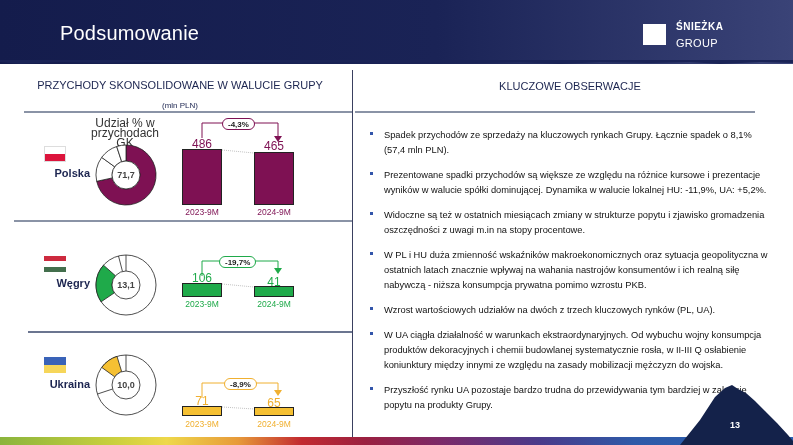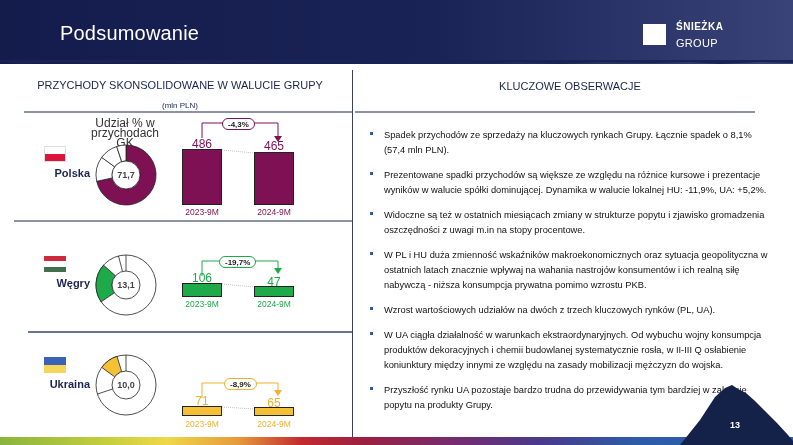--- a/index.html
+++ b/index.html
@@ -117,21 +117,21 @@
   <circle r="14" fill="#fff" stroke="#222" stroke-width="0.8"></circle>
 </svg>
 <div class="donut-label" style="left:111px;top:280px;">13,1</div>
 
 <svg class="bracket" style="left:190px;top:256px;" width="100" height="30">
   <path d="M12,20 L12,5 L88,5 L88,14" fill="none" stroke="#1faa4a" stroke-width="1"></path>
   <path d="M84,12 L92,12 L88,18 Z" fill="#1faa4a"></path>
 </svg>
 <div class="change-pill" style="left:219px;top:256px;border:1px solid #1faa4a;">-19,7%</div>
 <div class="bar-val" style="left:182px;top:271px;color:#1faa4a;">106</div>
-<div class="bar-val" style="left:254px;top:275px;color:#1faa4a;">47</div>
+<div class="bar-val" style="left:254px;top:275px;color:#1faa4a;">41</div>
 <svg style="position:absolute;left:222px;top:283px;" width="32" height="6">
     <line x1="0" y1="1" x2="32" y2="4" stroke="#999" stroke-width="0.6" stroke-dasharray="1,1"></line>
   </svg>
 <div class="bar" style="left:182px;top:283px;width:40px;height:14px;background:#1faa4a;"></div>
 <div class="bar" style="left:254px;top:286px;width:40px;height:11px;background:#1faa4a;"></div>
 <div class="bar-year" style="left:177px;top:299px;color:#1faa4a;">2023-9M</div>
 <div class="bar-year" style="left:249px;top:299px;color:#1faa4a;">2024-9M</div>
 
 <div class="country" style="top:357px;">
   <div class="flag" style="background:linear-gradient(#3a63b8 0 50%,#f6d65a 50% 100%);"></div>

